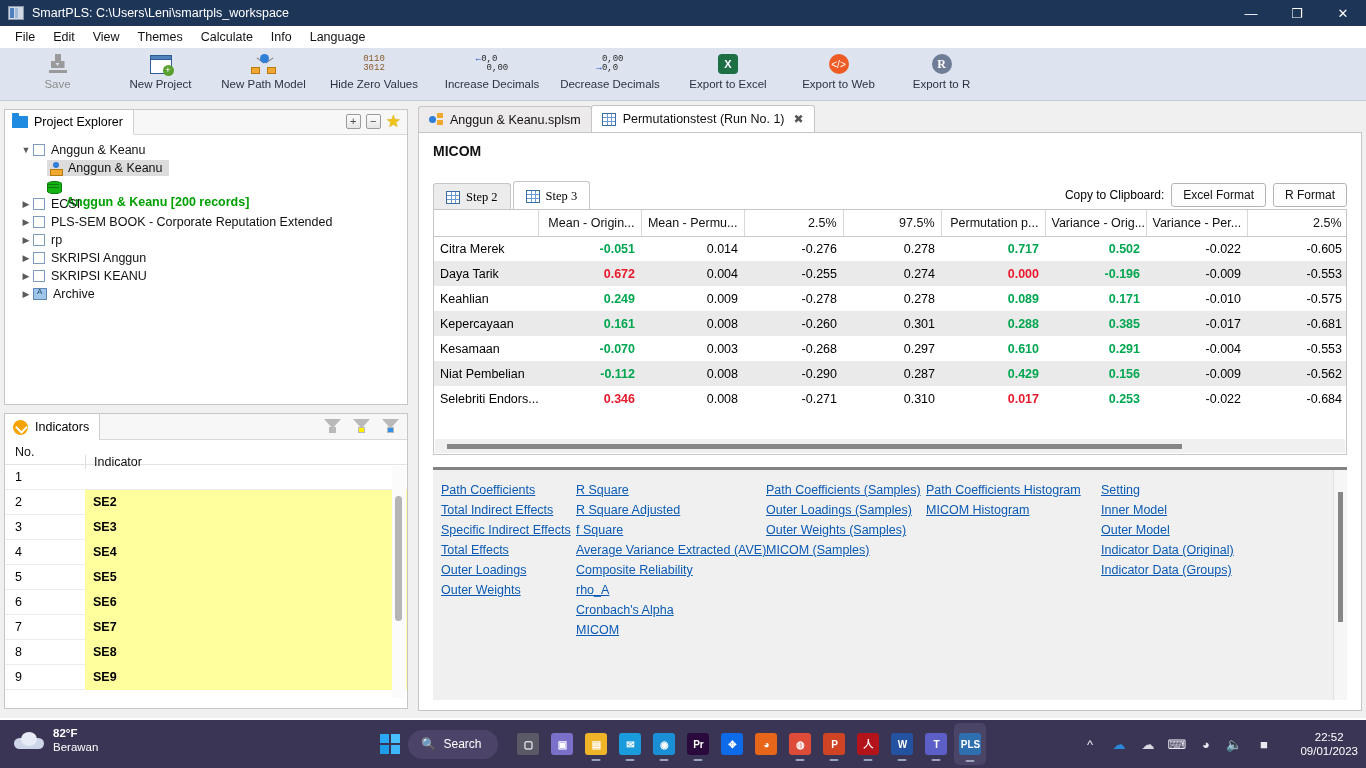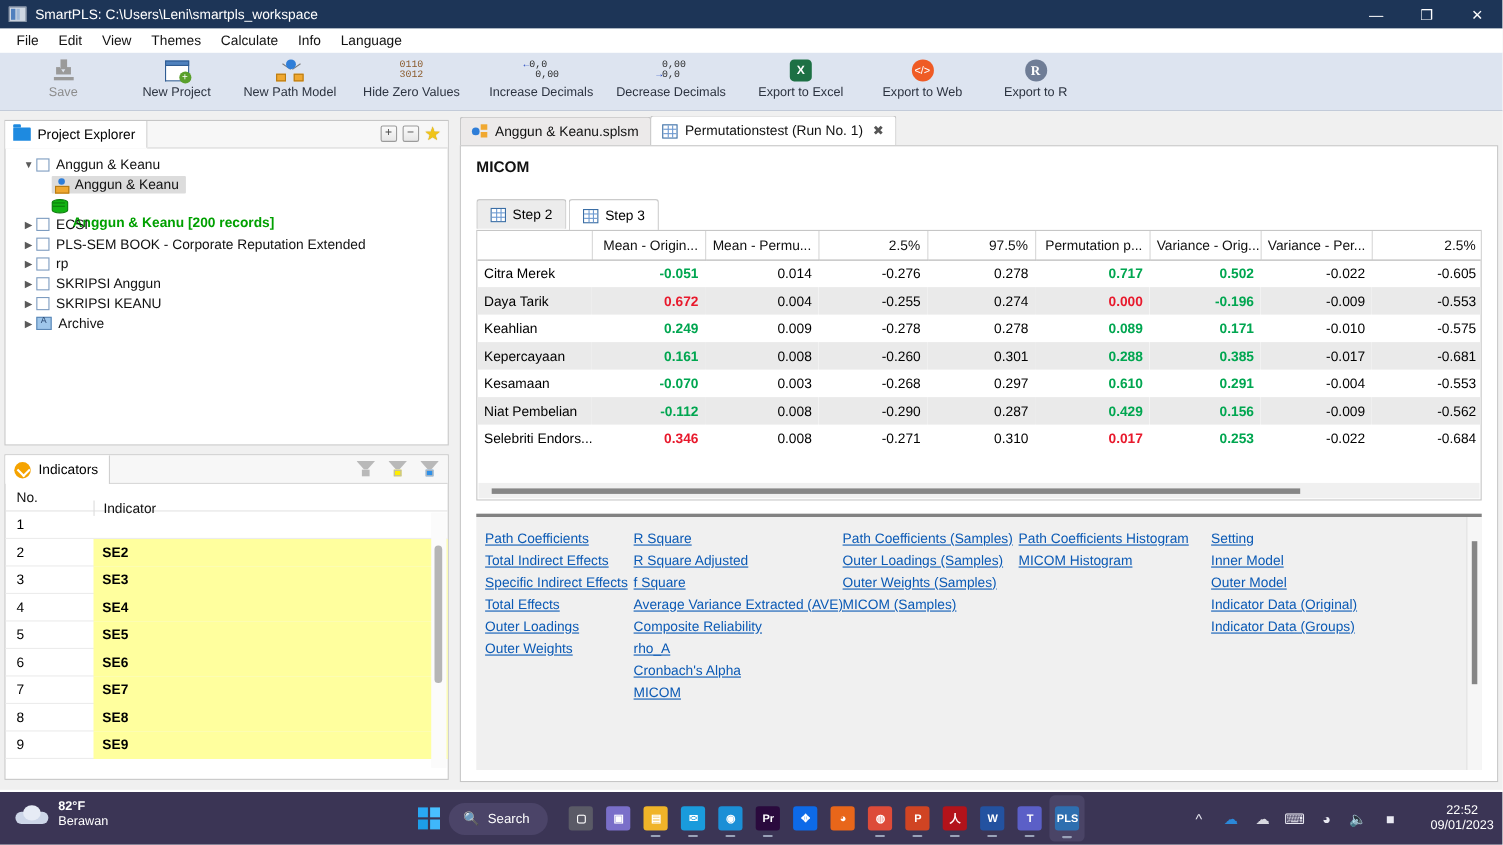--- a/index.html
+++ b/index.html
@@ -456,30 +456,35 @@
             <span class="ic-grid"></span>
             <span>Permutationstest (Run No. 1)</span>
             <span class="tabclose">✖</span>
           </div>
         </div>
       <div class="epane">
         <div class="micom-title">MICOM</div>
 
         <div class="inner-box">
           <div class="itabs">
-            <div id="steptabs" style="display:flex;align-items:flex-start;">
+            <div id="steptabs" style="display:flex;align-items:flex-end;font-family:Liberation Serif, serif;">
                 <div class="itab">
                   <span class="ic-grid"></span>
                   <span>Step 2</span>
                 </div>
                 <div class="itab active">
                   <span class="ic-grid"></span>
                   <span>Step 3</span>
                 </div>
               </div>
+            <div class="clip-area">
+              <span>Copy to Clipboard:</span>
+              <div class="fbtn">Excel Format</div>
+              <div class="fbtn">R Format</div>
+            </div>
           </div>
           <div class="grid-wrap">
             <table class="dt">
               <colgroup>
                 <col style="width:104px">
                   <col style="width:103px">
                   <col style="width:103px">
                   <col style="width:99px">
                 <col style="width:98px">
                   <col style="width:104px">

